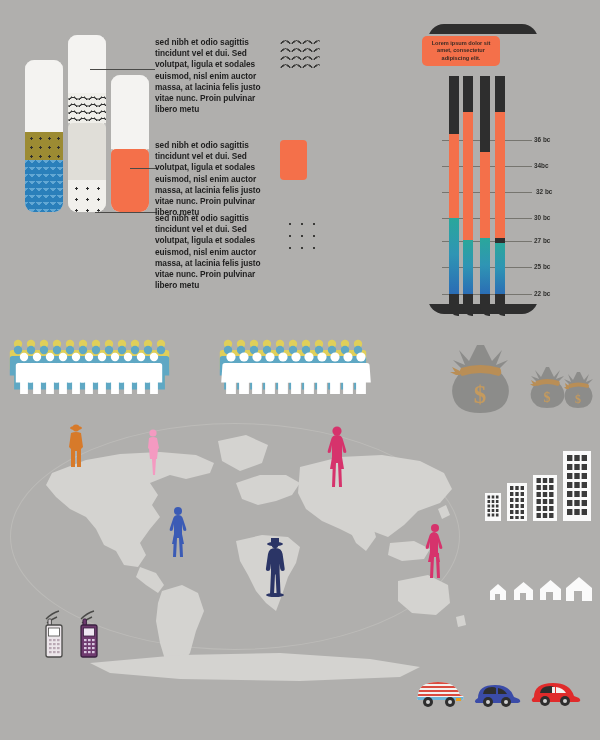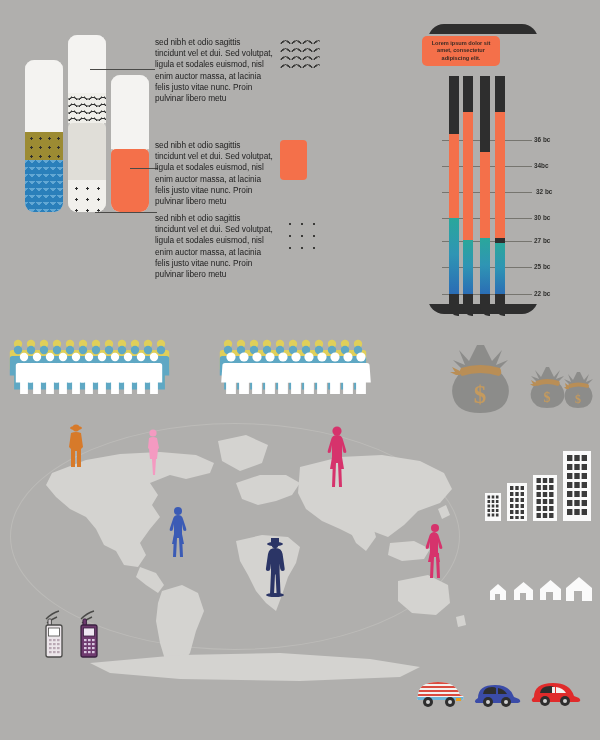--- a/index.html
+++ b/index.html
@@ -57,21 +57,21 @@
       radial-gradient(circle at 50% -20%, transparent 38%, #3a3a38 39%, #3a3a38 46%, transparent 47%);
     background-size:11px 8px;background-position:0 0,5.5px 4px;
   }
   .sw-orange{background:#f4704a;border-radius:4px;}
   .sw-dots{
     background-image:radial-gradient(#3a3a38 1.3px, transparent 1.4px);
     background-size:12px 12px;background-position:4px 4px;
   }
 
   .callout{position:absolute;color:#1e1e1e;font-size:8.3px;line-height:11.2px;
-           font-weight:normal;width:118px;letter-spacing:-0.05px;}
+           font-weight:bold;width:118px;letter-spacing:-0.05px;}
   .leader{position:absolute;height:1px;background:#4a4a48;}
 
   
   #phone-panel{position:absolute;left:400px;top:20px;width:200px;height:300px;}
   .phone-body{position:absolute;left:28px;top:4px;width:110px;height:290px;
               background:#2e2e2e;border-radius:16px;}
   .phone-screen{position:absolute;left:28px;top:14px;width:110px;height:270px;
                 background:#b0afad;}
   .tooltip{position:absolute;left:22px;top:16px;width:78px;
            background:#f4704a;border-radius:5px;color:#3b2a24;

